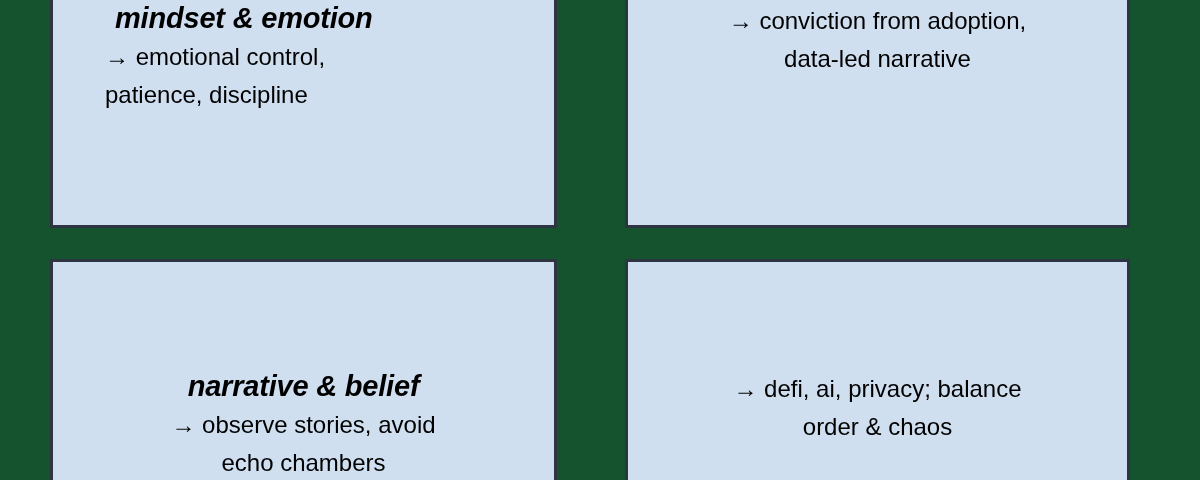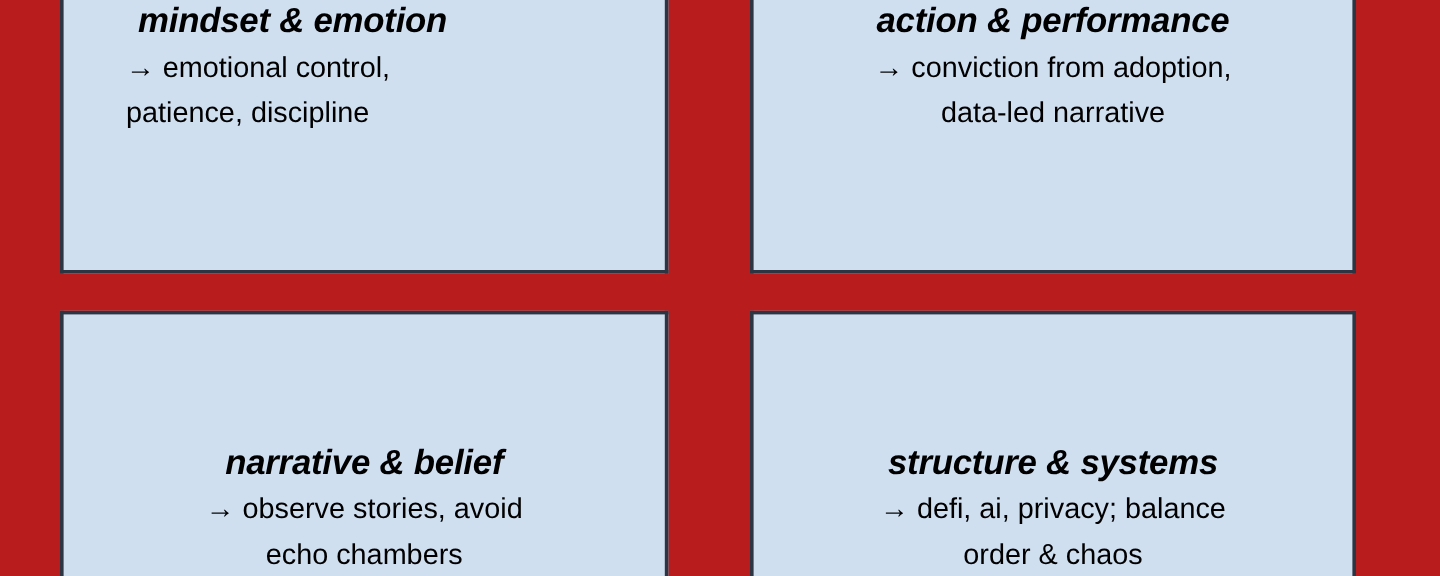--- a/index.html
+++ b/index.html
@@ -10,21 +10,21 @@
   body {
     width: 1200px;
     height: 480px;
     overflow: hidden;
     font-family: "Liberation Sans", sans-serif;
   }
   #canvas {
     position: relative;
     width: 1200px;
     height: 480px;
-    background: #b91c1c;
+    background: #14532d;
     overflow: hidden;
   }
   .quadrant {
     position: absolute;
     background: #cfdff0;
     border: 3px solid #2d3442;
     box-sizing: border-box;
     display: flex;
     flex-direction: column;
     overflow: hidden;
@@ -81,35 +81,33 @@
   <div class="quadrant q-top q-left">
     <div class="q-inner align-left-indent">
       <div class="q-title">mindset &amp; emotion</div>
       <div class="q-desc">→ emotional control,
 patience, discipline</div>
     </div>
   </div>
 
   <div class="quadrant q-top q-right">
     <div class="q-inner align-center">
-      <div class="q-title">action &amp; performance</div>
       <div class="q-desc">→ conviction from adoption,
 data-led narrative</div>
     </div>
   </div>
 
   <div class="quadrant q-bottom q-left">
     <div class="q-inner align-center">
       <div class="q-title">narrative &amp; belief</div>
       <div class="q-desc">→ observe stories, avoid
 echo chambers</div>
     </div>
   </div>
 
   <div class="quadrant q-bottom q-right">
     <div class="q-inner align-center">
-      <div class="q-title">structure &amp; systems</div>
       <div class="q-desc">→ defi, ai, privacy; balance
 order &amp; chaos</div>
     </div>
   </div>
 
 </div>
 
 </body></html>

